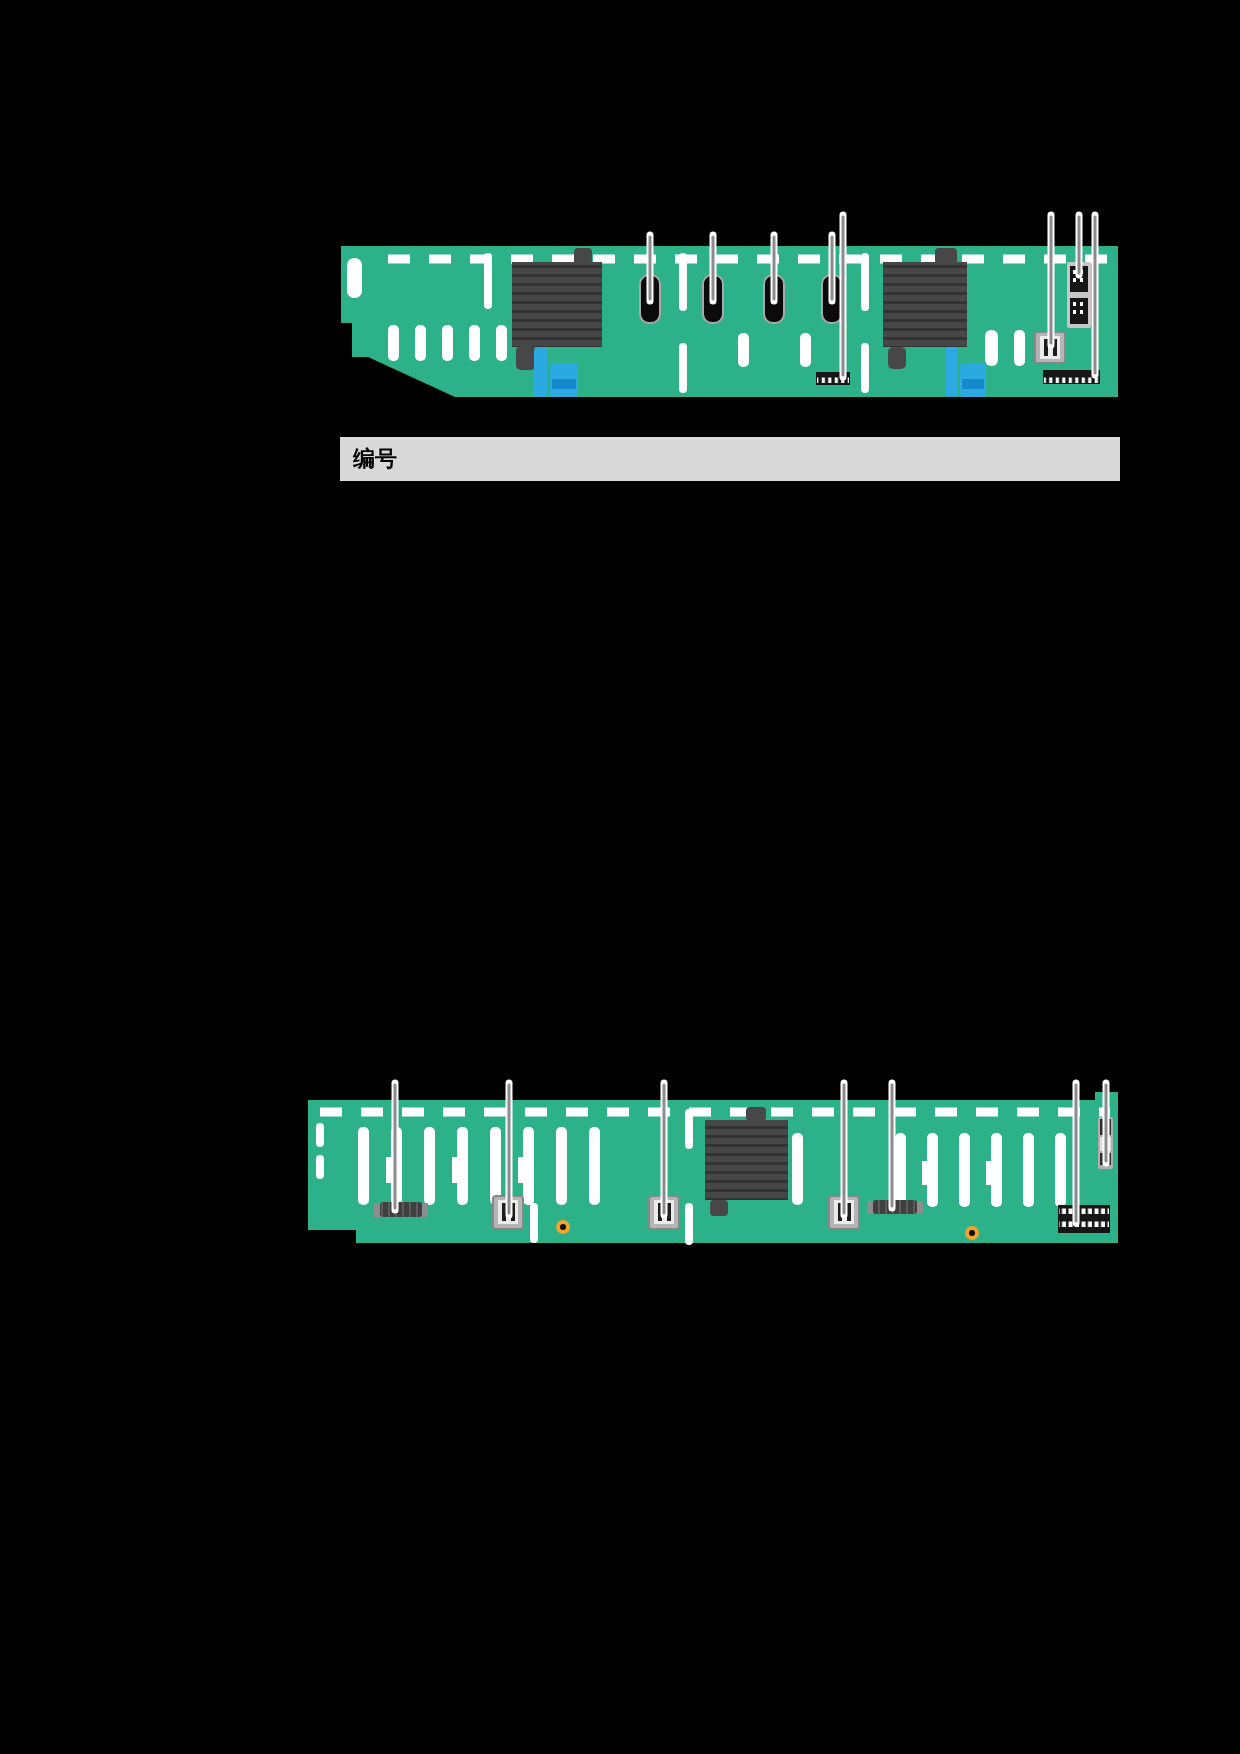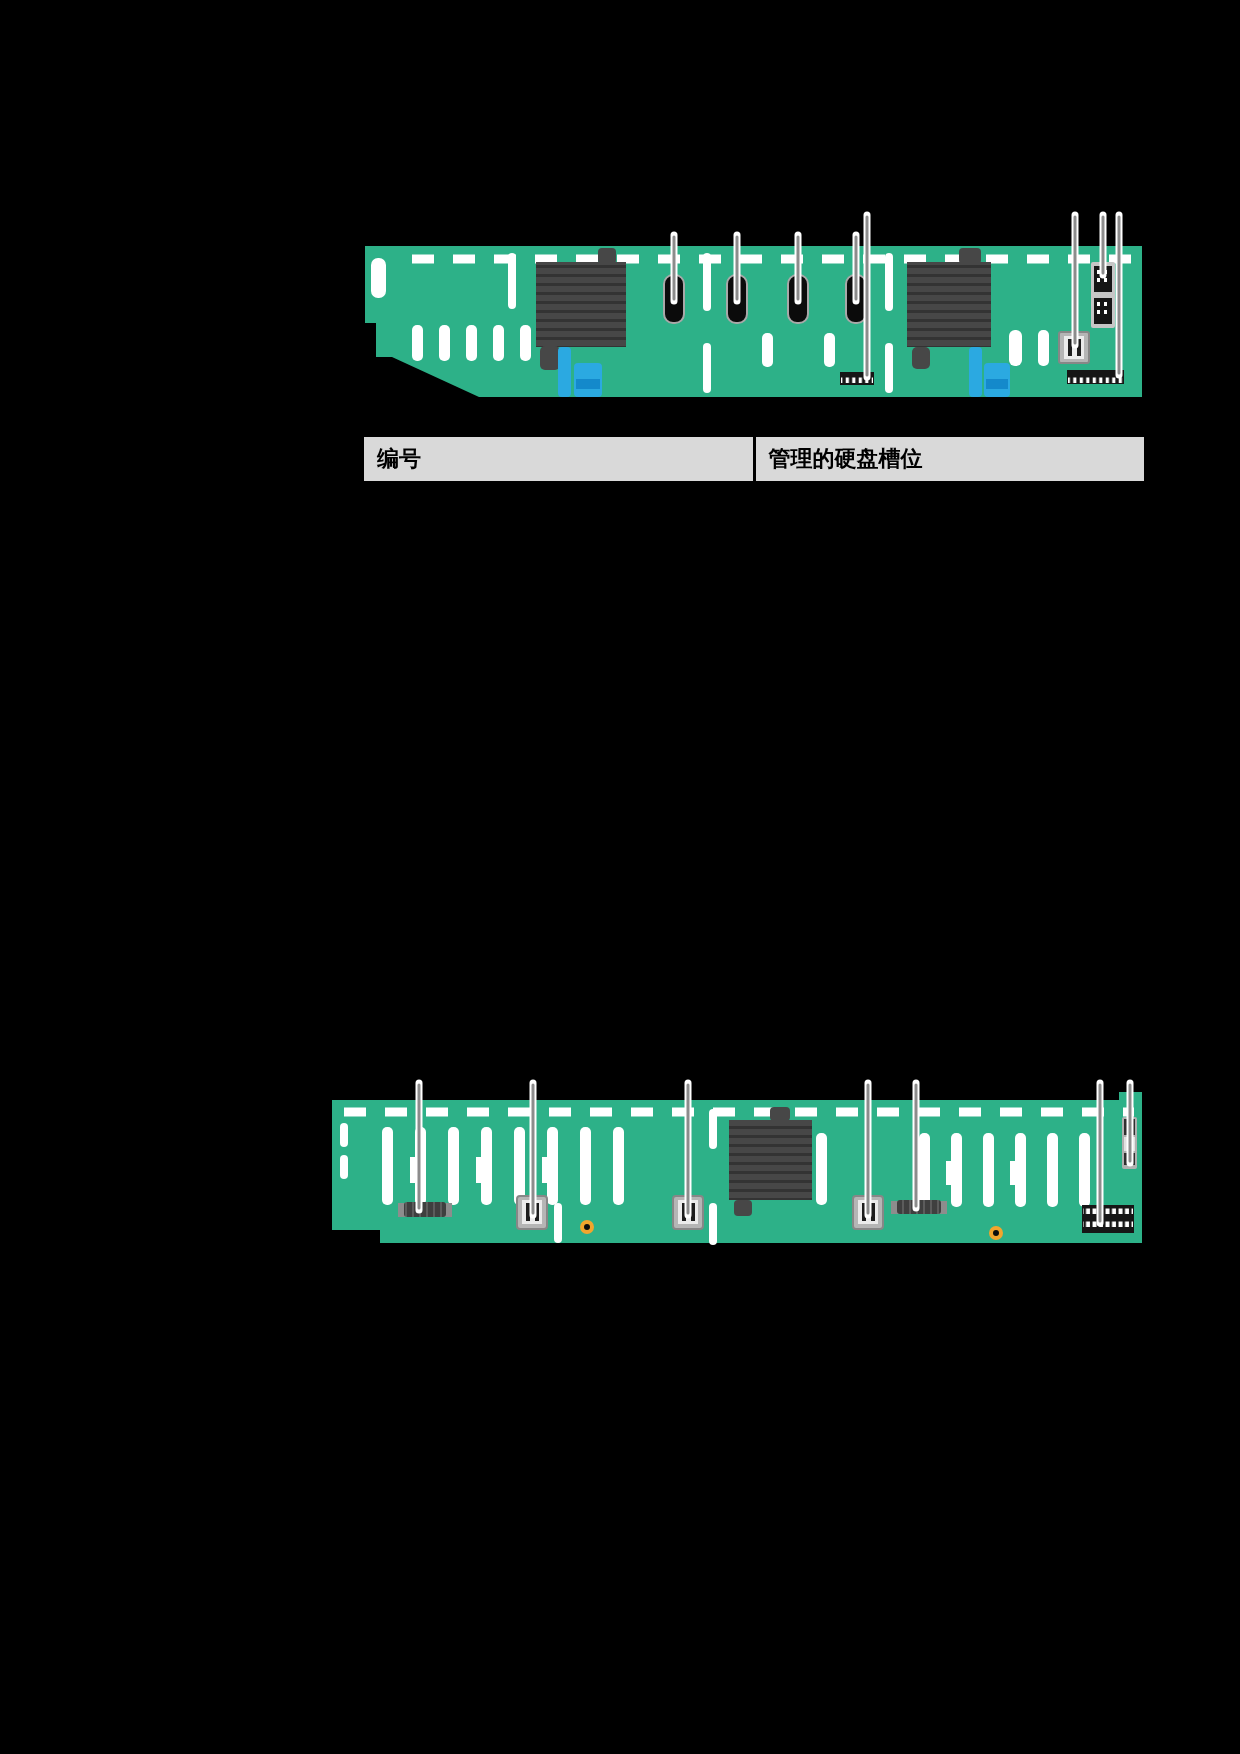--- a/index.html
+++ b/index.html
@@ -1,17 +1,17 @@
 <!DOCTYPE html>
 <html style="--page-bg: #000000; --pcb-green: #2db188; --slot-white: #ffffff; --component-dark: #474747; --component-rib: #333333; --latch-blue: #2ba9e1; --latch-blue-dark: #1489cb; --callout-gray: #8c8c8c; --connector-light: #b5b5b5; --connector-inner: #ebebeb; --pin-black: #161616; --screw-orange: #f2a52d; --table-header-bg: #d9d9d9; --table-text: #000000;"><head>
 <meta charset="utf-8">
 <style>
   html,body{margin:0;padding:0;background:#000;}
   .page{position:relative;width:1140px;height:1754px;background:var(--page-bg,#000);overflow:hidden;
-        font-family:"Liberation Sans","DejaVu Sans",sans-serif;margin-left:24px;}
+        font-family:"Liberation Sans","DejaVu Sans",sans-serif;}
   .fig{position:absolute;display:block;}
   #fig-top{left:300px;top:205px;}
   #fig-bottom{left:300px;top:1075px;}
 
   
   .pcb{fill:var(--pcb-green,#2db188);}
   .slot{fill:var(--slot-white,#ffffff);}
   .dashline{stroke:var(--slot-white,#ffffff);stroke-width:9;stroke-dasharray:22 19;fill:none;}
   .hsdark{fill:var(--component-dark,#474747);}
   .blue{fill:var(--latch-blue,#2ba9e1);}
@@ -165,21 +165,20 @@
         <line class="co-g" x1="779" y1="12" x2="779" y2="68"></line>
       </g>
     <g>
         <line class="co-w" x1="795" y1="10" x2="795" y2="170"></line>
         <line class="co-g" x1="795" y1="12" x2="795" y2="168"></line>
       </g>
   </svg>
 
   <div class="hdr-row">
     <div class="hdr-cell">编号</div>
-    <div class="hdr-cell">管理的硬盘槽位</div>
   </div>
 
   <svg id="fig-bottom" class="fig" width="830" height="175" viewBox="0 0 830 175">
     <defs>
       <pattern id="ribsB" patternUnits="userSpaceOnUse" width="10" height="9">
         <rect width="10" height="9" fill="#474747"></rect>
         <rect y="6" width="10" height="3" fill="#333333"></rect>
       </pattern>
       <pattern id="vribB" patternUnits="userSpaceOnUse" width="7" height="15">
         <rect width="7" height="15" fill="#3f3f3f"></rect>

